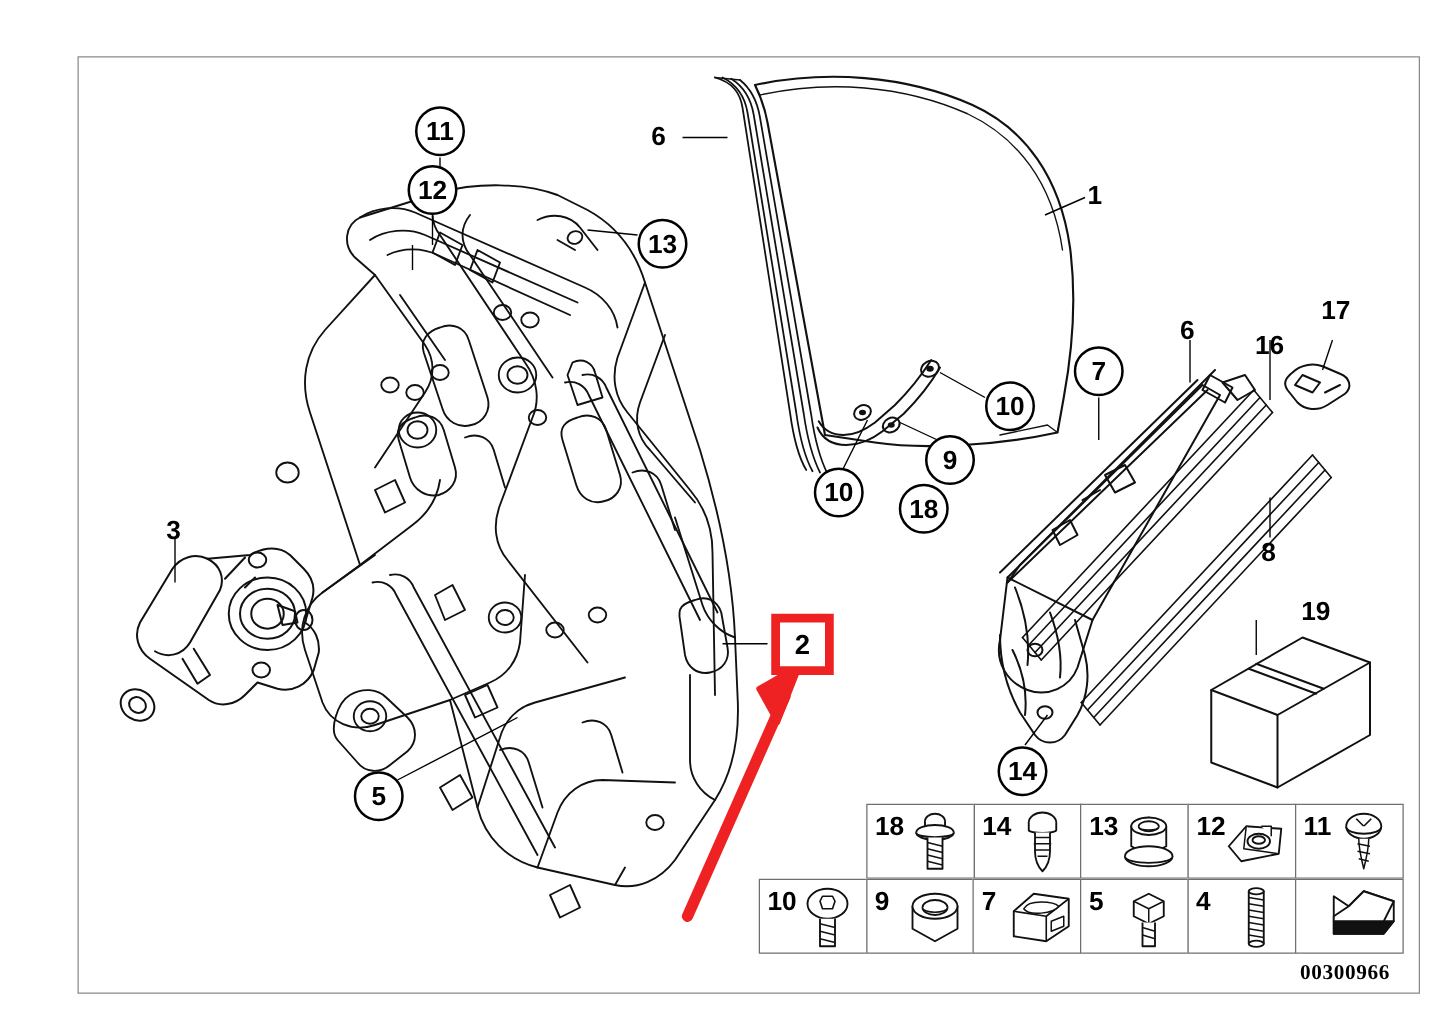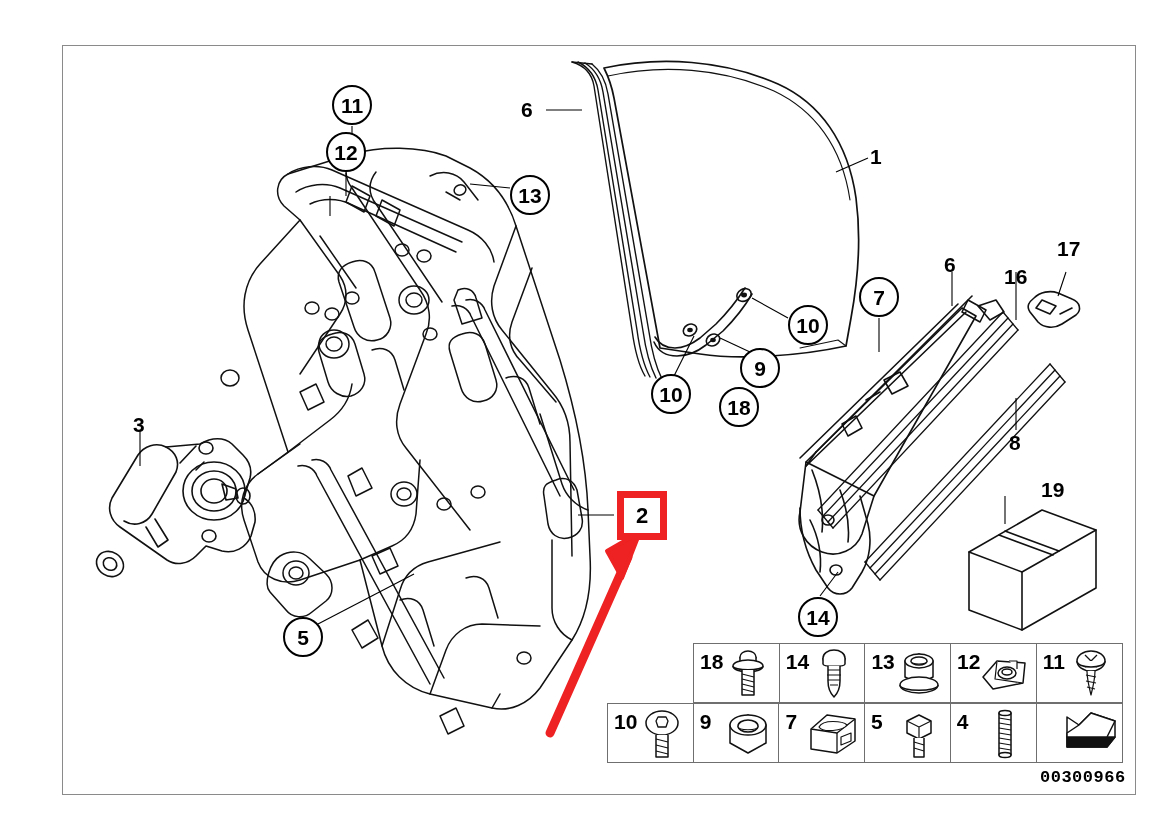--- a/index.html
+++ b/index.html
@@ -43,21 +43,21 @@
     margin-left:-1.3px;box-sizing:border-box;position:relative;background:#fff;
   }
   .legend-cell:first-child{margin-left:0;}
   .legend-num{
     position:absolute;left:6px;top:6px;font-weight:bold;font-size:21px;color:#000;
     font-family:"Liberation Sans", sans-serif;
   }
   .legend-icon{position:absolute;right:3px;top:3px;width:56px;height:54px;}
   #part-number{
     position:absolute;left:1040px;top:768px;font-size:17px;font-weight:bold;
-    letter-spacing:0.5px;color:#000;font-family:Liberation Mono, monospace;
+    letter-spacing:0.5px;color:#000;font-family:Liberation Serif, serif;
   }
   .lead{stroke:#000;stroke-width:1.1;fill:none;}
 </style>
 </head>
 <body>
 
 <div id="diagram-root">
 
   <div id="frame"></div>
 

